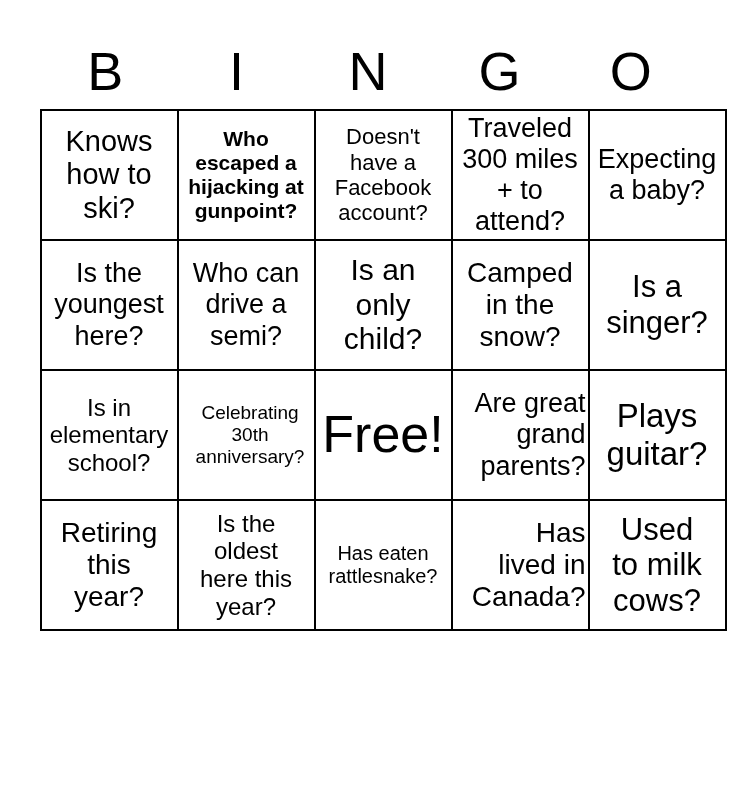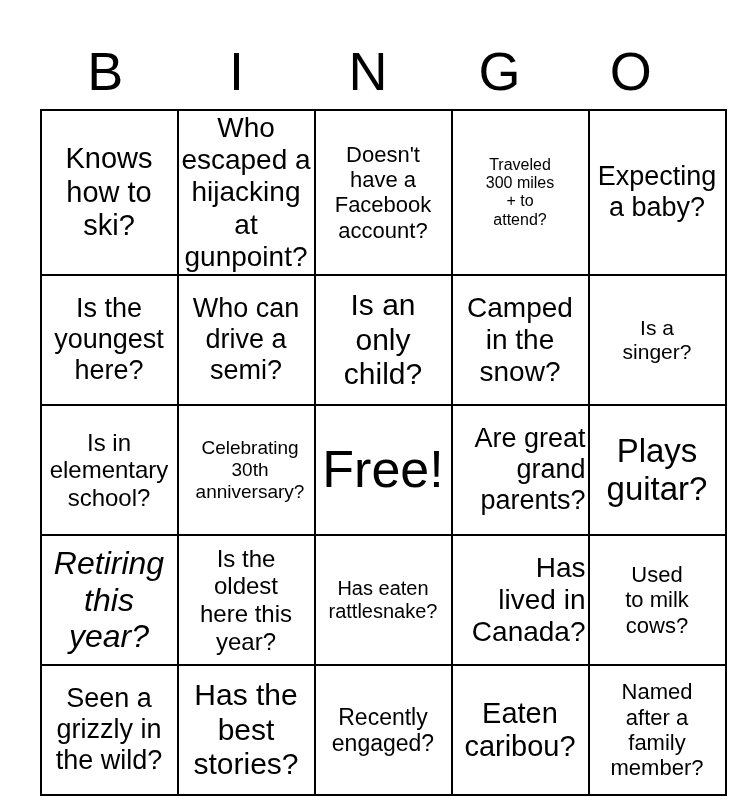--- a/index.html
+++ b/index.html
@@ -69,33 +69,33 @@
 
     <table class="bingo">
       <tbody>
           <tr>
             <td>
               <span style="font-size: 29px;">Knows
 how to
 ski?</span>
             </td>
             <td>
-              <span style="font-size: 28px;">Who
+              <span style="font-size: 21px; font-weight: bold;">Who
 escaped a
 hijacking at
 gunpoint?</span>
             </td>
             <td>
               <span style="font-size: 22px;">Doesn't
 have a
 Facebook
 account?</span>
             </td>
             <td>
-              <span style="font-size: 16px;">Traveled
+              <span style="font-size: 27px;">Traveled
 300 miles
 + to
 attend?</span>
             </td>
             <td>
               <span style="font-size: 27px;">Expecting
 a baby?</span>
             </td>
           </tr>
           <tr>
@@ -113,21 +113,21 @@
               <span style="font-size: 30px;">Is an
 only
 child?</span>
             </td>
             <td>
               <span style="font-size: 28px;">Camped
 in the
 snow?</span>
             </td>
             <td>
-              <span style="font-size: 21px;">Is a
+              <span style="font-size: 31px;">Is a
 singer?</span>
             </td>
           </tr>
           <tr>
             <td>
               <span style="font-size: 24px;">Is in
 elementary
 school?</span>
             </td>
             <td>
@@ -143,68 +143,42 @@
 grand
 parents?</span>
             </td>
             <td>
               <span style="font-size: 33px;">Plays
 guitar?</span>
             </td>
           </tr>
           <tr>
             <td>
-              <span style="font-size: 32px; font-style: italic;">Retiring
+              <span style="font-size: 28px;">Retiring
 this
 year?</span>
             </td>
             <td>
               <span style="font-size: 24px;">Is the
 oldest
 here this
 year?</span>
             </td>
             <td>
               <span style="font-size: 20px;">Has eaten
 rattlesnake?</span>
             </td>
             <td>
               <span style="font-size: 28px; text-align: right;">Has
 lived in
 Canada?</span>
             </td>
             <td>
-              <span style="font-size: 22px;">Used
+              <span style="font-size: 31px;">Used
 to milk
 cows?</span>
-            </td>
-          </tr>
-          <tr>
-            <td>
-              <span style="font-size: 27px;">Seen a
-grizzly in
-the wild?</span>
-            </td>
-            <td>
-              <span style="font-size: 30px;">Has the
-best
-stories?</span>
-            </td>
-            <td>
-              <span style="font-size: 23px;">Recently
-engaged?</span>
-            </td>
-            <td>
-              <span style="font-size: 29px;">Eaten
-caribou?</span>
-            </td>
-            <td>
-              <span style="font-size: 22px;">Named
-after a
-family
-member?</span>
             </td>
           </tr>
         </tbody>
     </table>
 
   </div>
 </div>
 
 </body></html>

